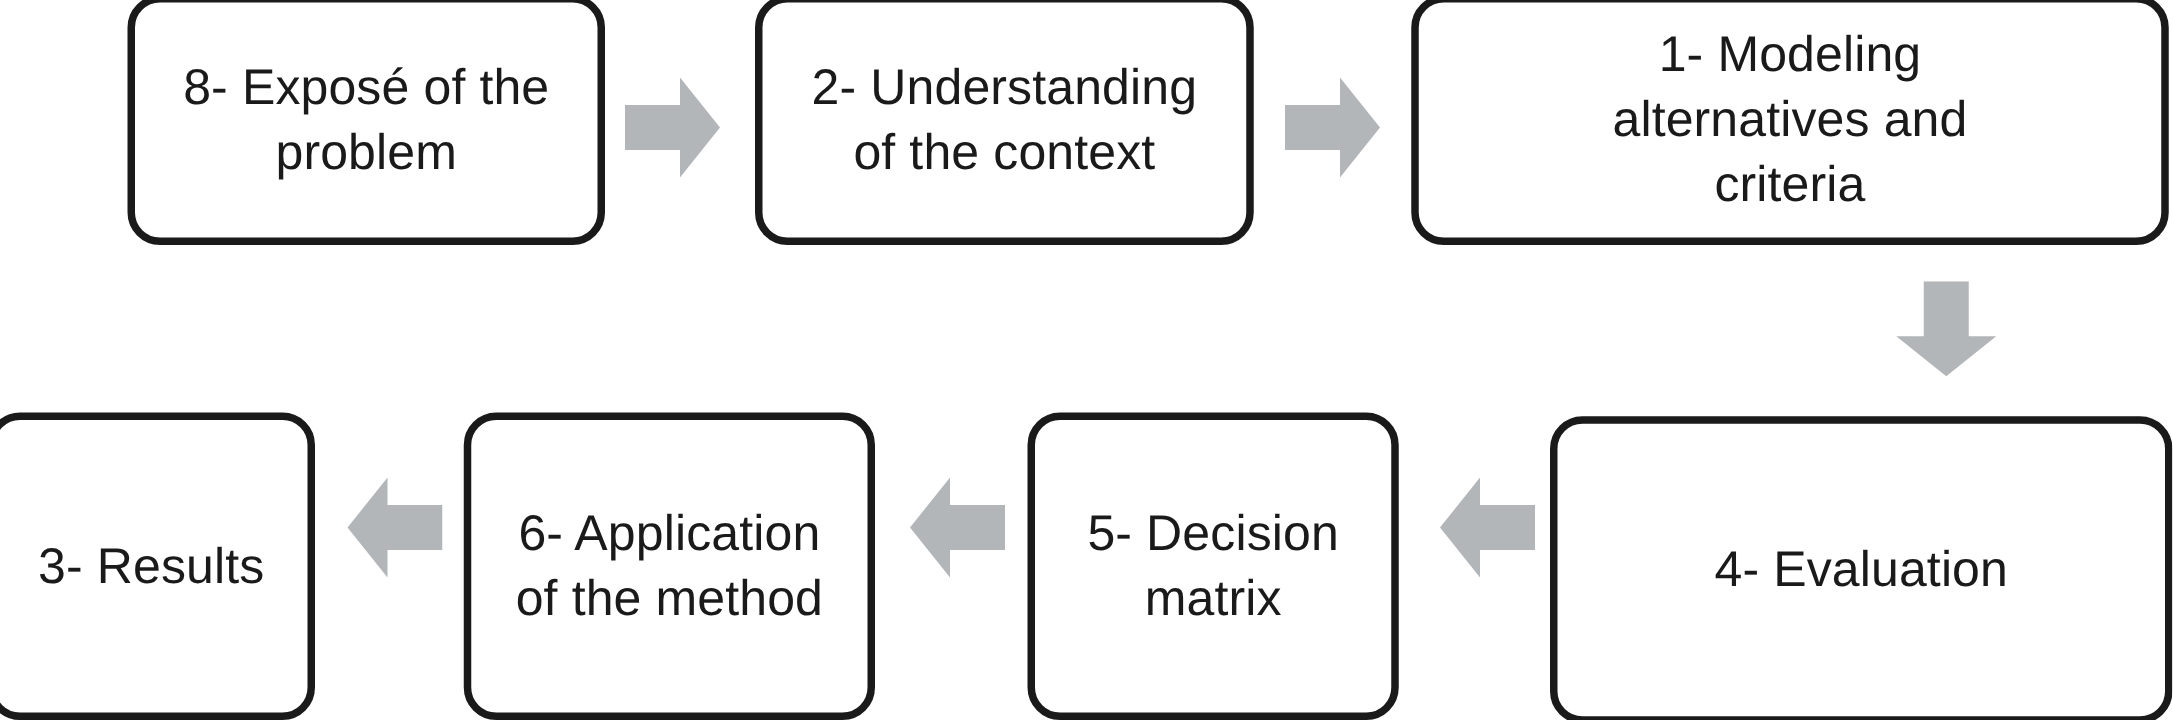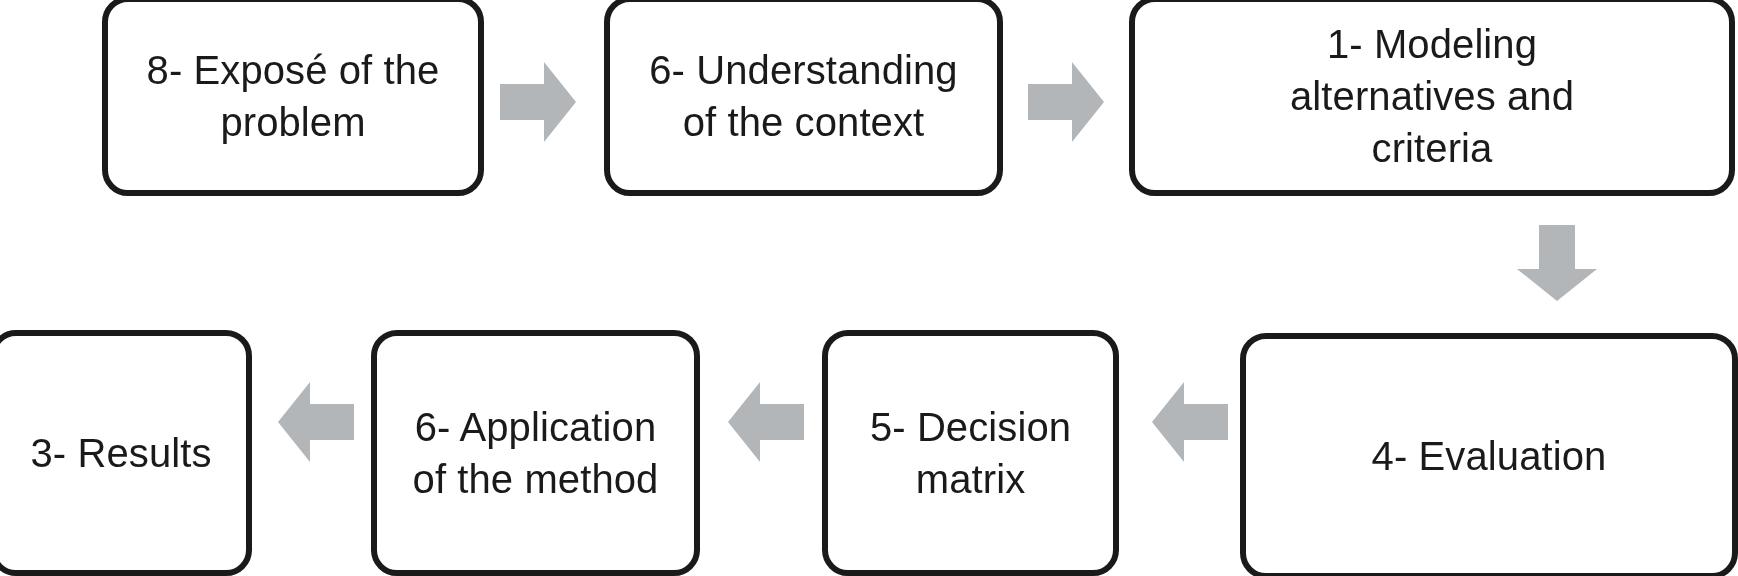--- a/index.html
+++ b/index.html
@@ -54,21 +54,21 @@
 problem</span>
   </div>
 
   <span class="arrow" style="left:500px; top:62px; width:76px; height:80px;">
     <svg viewBox="0 0 76 80" xmlns="http://www.w3.org/2000/svg" aria-hidden="true">
       <polygon points="0,22 44,22 44,0 76,40 44,80 44,58 0,58" fill="#b3b6b9"></polygon>
     </svg>
   </span>
 
   <div class="node" style="left:604px; top:-4px; width:399px; height:200px;">
-    <span class="node-label">6- Understanding
+    <span class="node-label">2- Understanding
 of the context</span>
   </div>
 
   <span class="arrow" style="left:1028px; top:62px; width:76px; height:80px;">
     <svg viewBox="0 0 76 80" xmlns="http://www.w3.org/2000/svg" aria-hidden="true">
       <polygon points="0,22 44,22 44,0 76,40 44,80 44,58 0,58" fill="#b3b6b9"></polygon>
     </svg>
   </span>
 
   <div class="node" style="left:1129px; top:-4px; width:606px; height:200px;">

